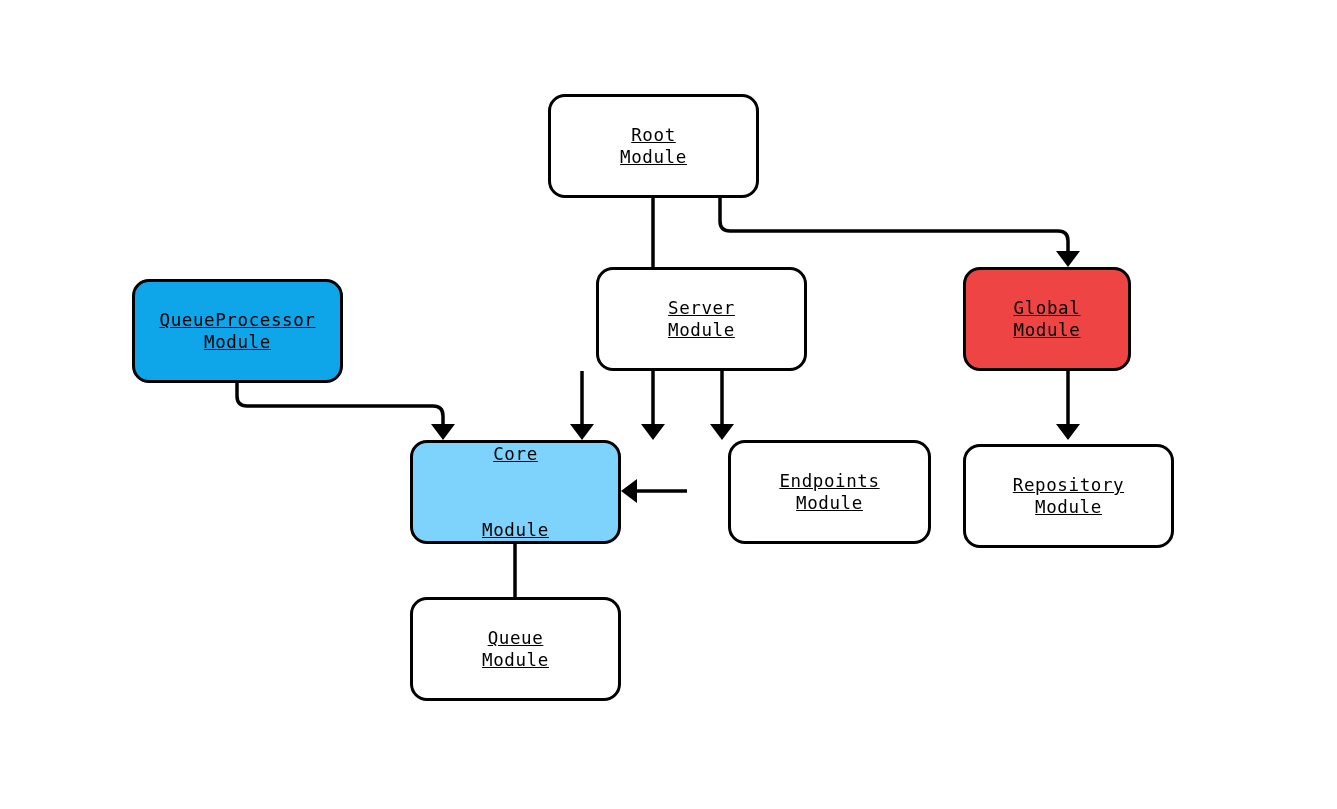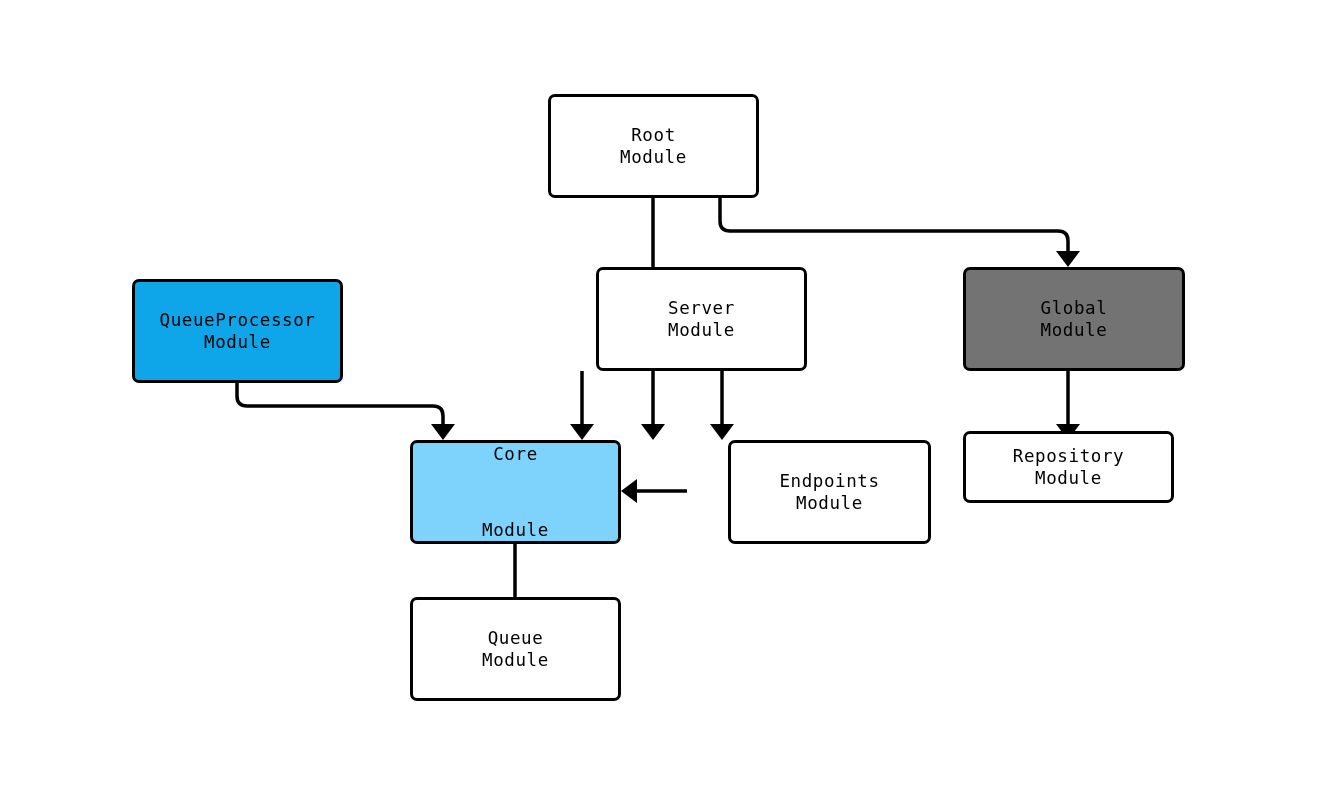--- a/index.html
+++ b/index.html
@@ -22,26 +22,27 @@
     top: 0;
     width: 1337px;
     height: 809px;
     pointer-events: none;
   }
   .node {
     position: absolute;
     box-sizing: border-box;
     background: #ffffff;
     border: 3.5px solid #000000;
-    border-radius: 7px;
+    border-radius: 17px;
     display: flex;
     flex-direction: column;
     align-items: center;
     justify-content: center;
     z-index: 2;
+    text-decoration: underline;
   }
   .node-line {
     font-family: "DejaVu Sans Mono", "Liberation Mono", monospace;
     font-size: 17.5px;
     line-height: 22px;
     color: #000000;
     letter-spacing: 0.6px;
     white-space: pre;
     text-align: center;
   }
@@ -90,33 +91,33 @@
         <div class="node-line">Module</div>
       </div>
       <div class="node" style="left: 132px; top: 267px; width: 211px; height: 104px; border-color: rgb(0, 0, 0); background: #0ea5e9; margin-top: 12px;">
         <div class="node-line">QueueProcessor</div>
         <div class="node-line">Module</div>
       </div>
       <div class="node" style="left: 548px; top: 267px; width: 211px; height: 104px; border-color: rgb(0, 0, 0); background: rgb(255, 255, 255); margin-left: 48px;">
         <div class="node-line">Server</div>
         <div class="node-line">Module</div>
       </div>
-      <div class="node" style="left: 963px; top: 267px; width: 222px; height: 104px; border-color: rgb(0, 0, 0); background: #737373;">
+      <div class="node" style="left: 963px; top: 267px; width: 168px; height: 104px; border-color: rgb(0, 0, 0); background: #ef4444;">
         <div class="node-line">Global</div>
         <div class="node-line">Module</div>
       </div>
       <div class="node" style="left: 410px; top: 440px; width: 211px; height: 104px; border-color: rgb(0, 0, 0); background: #7dd3fc; justify-content: space-between;">
         <div class="node-line">Core</div>
         <div class="node-line">Module</div>
       </div>
       <div class="node" style="left: 728px; top: 440px; width: 203px; height: 104px; border-color: rgb(0, 0, 0); background: rgb(255, 255, 255);">
         <div class="node-line">Endpoints</div>
         <div class="node-line">Module</div>
       </div>
-      <div class="node" style="left: 963px; top: 431px; width: 211px; height: 72px; border-color: rgb(0, 0, 0); background: rgb(255, 255, 255);">
+      <div class="node" style="left: 963px; top: 444px; width: 211px; height: 104px; border-color: rgb(0, 0, 0); background: rgb(255, 255, 255);">
         <div class="node-line">Repository</div>
         <div class="node-line">Module</div>
       </div>
       <div class="node" style="left: 410px; top: 597px; width: 211px; height: 104px; border-color: rgb(0, 0, 0); background: rgb(255, 255, 255);">
         <div class="node-line">Queue</div>
         <div class="node-line">Module</div>
       </div>
     </div>
 </div>
 

